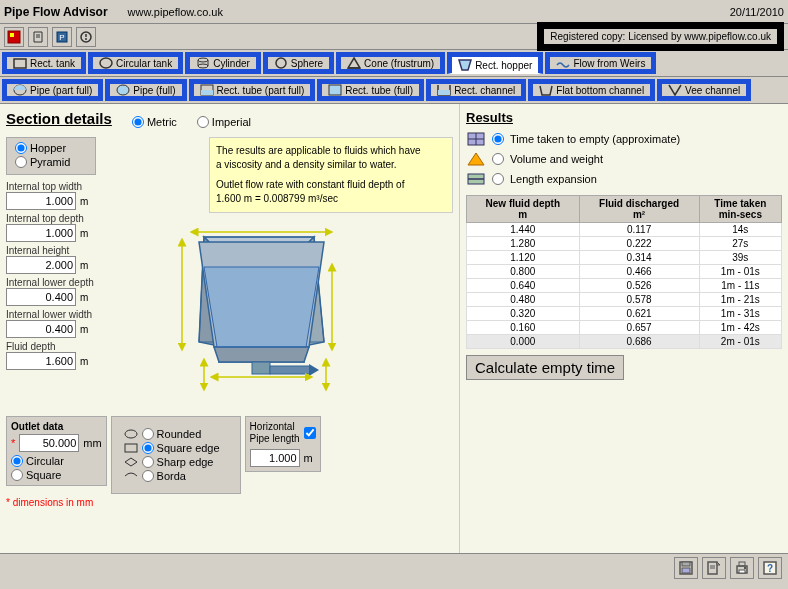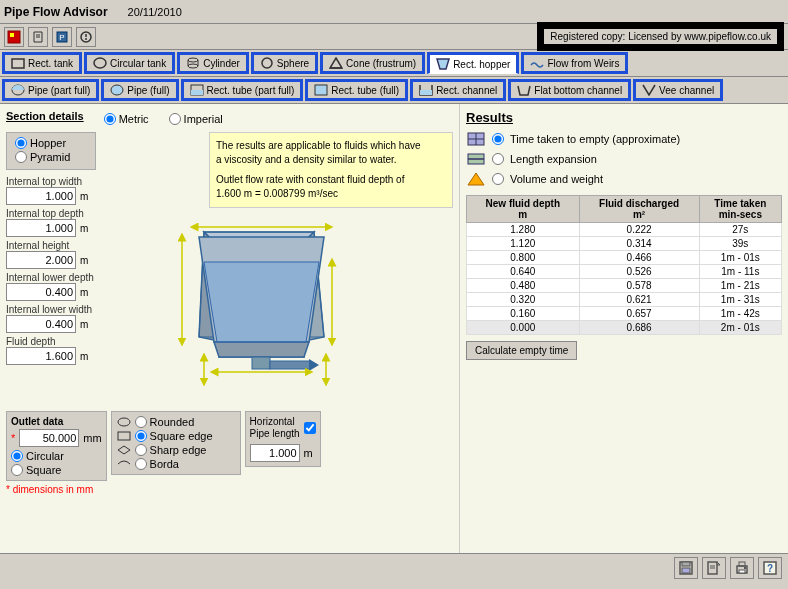--- a/index.html
+++ b/index.html
@@ -11,79 +11,80 @@
     .title-bar-url { font-size: 11px; color: #000; flex: 1; }
     .title-bar-date { font-size: 11px; }
 
     
     .toolbar { background: #d4d0c8; padding: 2px 4px; height: 26px; display: flex; align-items: center; gap: 4px; border-bottom: 1px solid #888; }
     .toolbar-btn { width: 20px; height: 20px; background: #d4d0c8; border: 1px solid #888; display: flex; align-items: center; justify-content: center; cursor: pointer; font-size: 10px; }
     .toolbar-license { margin-left: auto; font-size: 10px; padding: 2px 6px; }
 
     
     .tab-row { background: #d4d0c8; display: flex; align-items: center; padding: 2px 2px; gap: 2px; border-bottom: 1px solid #888; flex-wrap: nowrap; }
-    .tab-btn { background: #d4d0c8; border: 3px solid #1d4ed8; padding: 2px 6px; cursor: pointer; font-size: 10px; white-space: nowrap; display: flex; align-items: center; gap: 3px; height: 22px; }
+    .tab-btn { background: #d4d0c8; border: 5px solid #1d4ed8; padding: 2px 6px; cursor: pointer; font-size: 10px; white-space: nowrap; display: flex; align-items: center; gap: 3px; height: 22px; }
     .tab-btn.active { background: #fff; border-bottom: 1px solid #fff; }
 
     
     .main { display: flex; height: 449px; background: #f5f5e8; }
 
     
     .left-panel { width: 460px; padding: 6px; border-right: 1px solid #ccc; }
-    .section-title { font-size: 11px; font-weight: bold; text-decoration: underline; margin-bottom: 6px; }
+    .section-title { font-size: 15px; font-weight: bold; text-decoration: underline; margin-bottom: 6px; }
     .radio-label { display: flex; align-items: center; gap: 3px; font-size: 11px; }
 
     .info-box { border: 1px solid #ccc; background: #ffffc0; padding: 6px; font-size: 10px; width: 230px; float: right; margin-left: 8px; line-height: 1.4; }
 
     .shape-radio-box { border: 1px solid #aaa; background: #d4d0c8; padding: 4px 8px; width: 90px; margin-bottom: 6px; }
     .shape-radio-box .radio-label { margin-bottom: 2px; }
 
     .field-group { margin-bottom: 3px; }
     .field-label { font-size: 10px; color: #333; }
     .field-row { display: flex; align-items: center; gap: 4px; }
     .field-input { width: 70px; height: 18px; border: 1px solid #888; background: #fff; text-align: right; padding-right: 2px; font-size: 11px; padding-left: 12px; }
     .field-unit { font-size: 10px; }
     .outlet-box { border: 1px solid #aaa; padding: 4px; background: #d4d0c8; }
     .outlet-title { font-size: 10px; font-weight: bold; margin-bottom: 2px; }
 
-    .edge-options { border: 1px solid #aaa; padding: 4px; background: #d4d0c8; width: 130px; }
+    .edge-options { border: 1px solid #aaa; padding: 11px; background: #d4d0c8; width: 130px; }
     .horiz-box { border: 1px solid #aaa; padding: 4px; background: #d4d0c8; }
 
     .asterisk { color: red; font-size: 11px; }
     .dimensions-note { color: red; font-size: 10px; margin-top: 3px; }
 
     
     .right-panel { flex: 1; padding: 6px; }
     .results-title { font-size: 13px; font-weight: bold; text-decoration: underline; margin-bottom: 6px; }
 
     .results-radio-section { display: flex; flex-direction: column; gap: 4px; margin-bottom: 8px; }
     .results-radio-row { display: flex; align-items: center; gap: 6px; }
 
     .results-table { width: 100%; border-collapse: collapse; font-size: 10px; margin-bottom: 6px; }
     .results-table th { background: #d4d0c8; border: 1px solid #aaa; padding: 2px 4px; text-align: center; font-size: 10px; }
     .results-table td { border: 1px solid #ddd; padding: 1px 4px; text-align: center; background: #fff; }
     .results-table tr:last-child td { background: #e8e8e8; }
 
-    .calc-btn { border: 1px solid #888; background: #d4d0c8; padding: 3px 8px; cursor: pointer; font-size: 10px; display: flex; align-items: center; gap: 4px; }
+    .calc-btn { border: 1px solid #888; background: #d4d0c8; padding: 3px 8px; cursor: pointer; font-size: 15px; display: flex; align-items: center; gap: 4px; }
 
     
     .status-bar { height: 28px; background: #d4d0c8; border-top: 1px solid #888; display: flex; align-items: center; justify-content: flex-end; padding: 0 6px; gap: 4px; }
     .status-btn { width: 24px; height: 22px; border: 1px solid #888; background: #d4d0c8; display: flex; align-items: center; justify-content: center; cursor: pointer; }
 
     input[type=radio] { width: 12px; height: 12px; margin: 0; }
     input[type=text], input[type=number] { font-size: 11px; }
     input[type=checkbox] { width: 12px; height: 12px; }
 
     .section-header-row { display: flex; align-items: center; gap: 20px; margin-bottom: 4px; }
   </style>
 </head>
 <body>
 
 <div class="title-bar">
   <span class="title-bar-title">Pipe Flow Advisor</span>
+  <span class="title-bar-url">www.pipeflow.co.uk</span>
   <span class="title-bar-date">20/11/2010</span>
 </div>
 
 <div class="toolbar">
   <div class="toolbar-btn">
     <svg width="14" height="14" viewBox="0 0 14 14">
         <rect x="1" y="1" width="12" height="12" fill="#c00" stroke="#800" stroke-width="1"></rect>
         <rect x="3" y="3" width="4" height="4" fill="#ff0"></rect>
       </svg>
   </div>
@@ -420,44 +421,49 @@
         <svg width="20" height="16" viewBox="0 0 20 16">
           <rect x="2" y="2" width="16" height="12" fill="#aad" stroke="#335" stroke-width="1"></rect>
           <line x1="10" y1="2" x2="10" y2="14" stroke="#335" stroke-width="1"></line>
           <line x1="2" y1="8" x2="18" y2="8" stroke="#335" stroke-width="1"></line>
         </svg>
         <input type="radio" name="result_type" checked="" style="">
         <span>Time taken to empty (approximate)</span>
       </label>
       <label class="results-radio-row">
         <svg width="20" height="16" viewBox="0 0 20 16">
+          <polygon points="10,2 18,14 2,14" fill="#fa0" stroke="#a60" stroke-width="1"></polygon>
+        </svg>
+        <input type="radio" name="result_type" style="">
+        <span>Volume and weight</span>
+      </label>
+      <label class="results-radio-row">
+        <svg width="20" height="16" viewBox="0 0 20 16">
           <rect x="2" y="3" width="16" height="10" fill="#a8c8a8" stroke="#336" stroke-width="1"></rect>
           <line x1="2" y1="8" x2="18" y2="8" stroke="#336" stroke-width="1.5"></line>
         </svg>
         <input type="radio" name="result_type" style="">
         <span>Length expansion</span>
-      </label>
-      <label class="results-radio-row">
-        <svg width="20" height="16" viewBox="0 0 20 16">
-          <polygon points="10,2 18,14 2,14" fill="#fa0" stroke="#a60" stroke-width="1"></polygon>
-        </svg>
-        <input type="radio" name="result_type" style="">
-        <span>Volume and weight</span>
       </label>
     </div>
 
     <table class="results-table">
       <thead>
         <tr>
           <th>New fluid depth<br>m</th>
           <th>Fluid discharged<br>m²</th>
           <th>Time taken<br>min-secs</th>
         </tr>
       </thead>
       <tbody id="results-tbody">
+      <tr>
+            <td>1.440</td>
+            <td>0.117</td>
+            <td>14s</td>
+          </tr>
           <tr>
             <td>1.280</td>
             <td>0.222</td>
             <td>27s</td>
           </tr>
           <tr>
             <td>1.120</td>
             <td>0.314</td>
             <td>39s</td>
           </tr>

